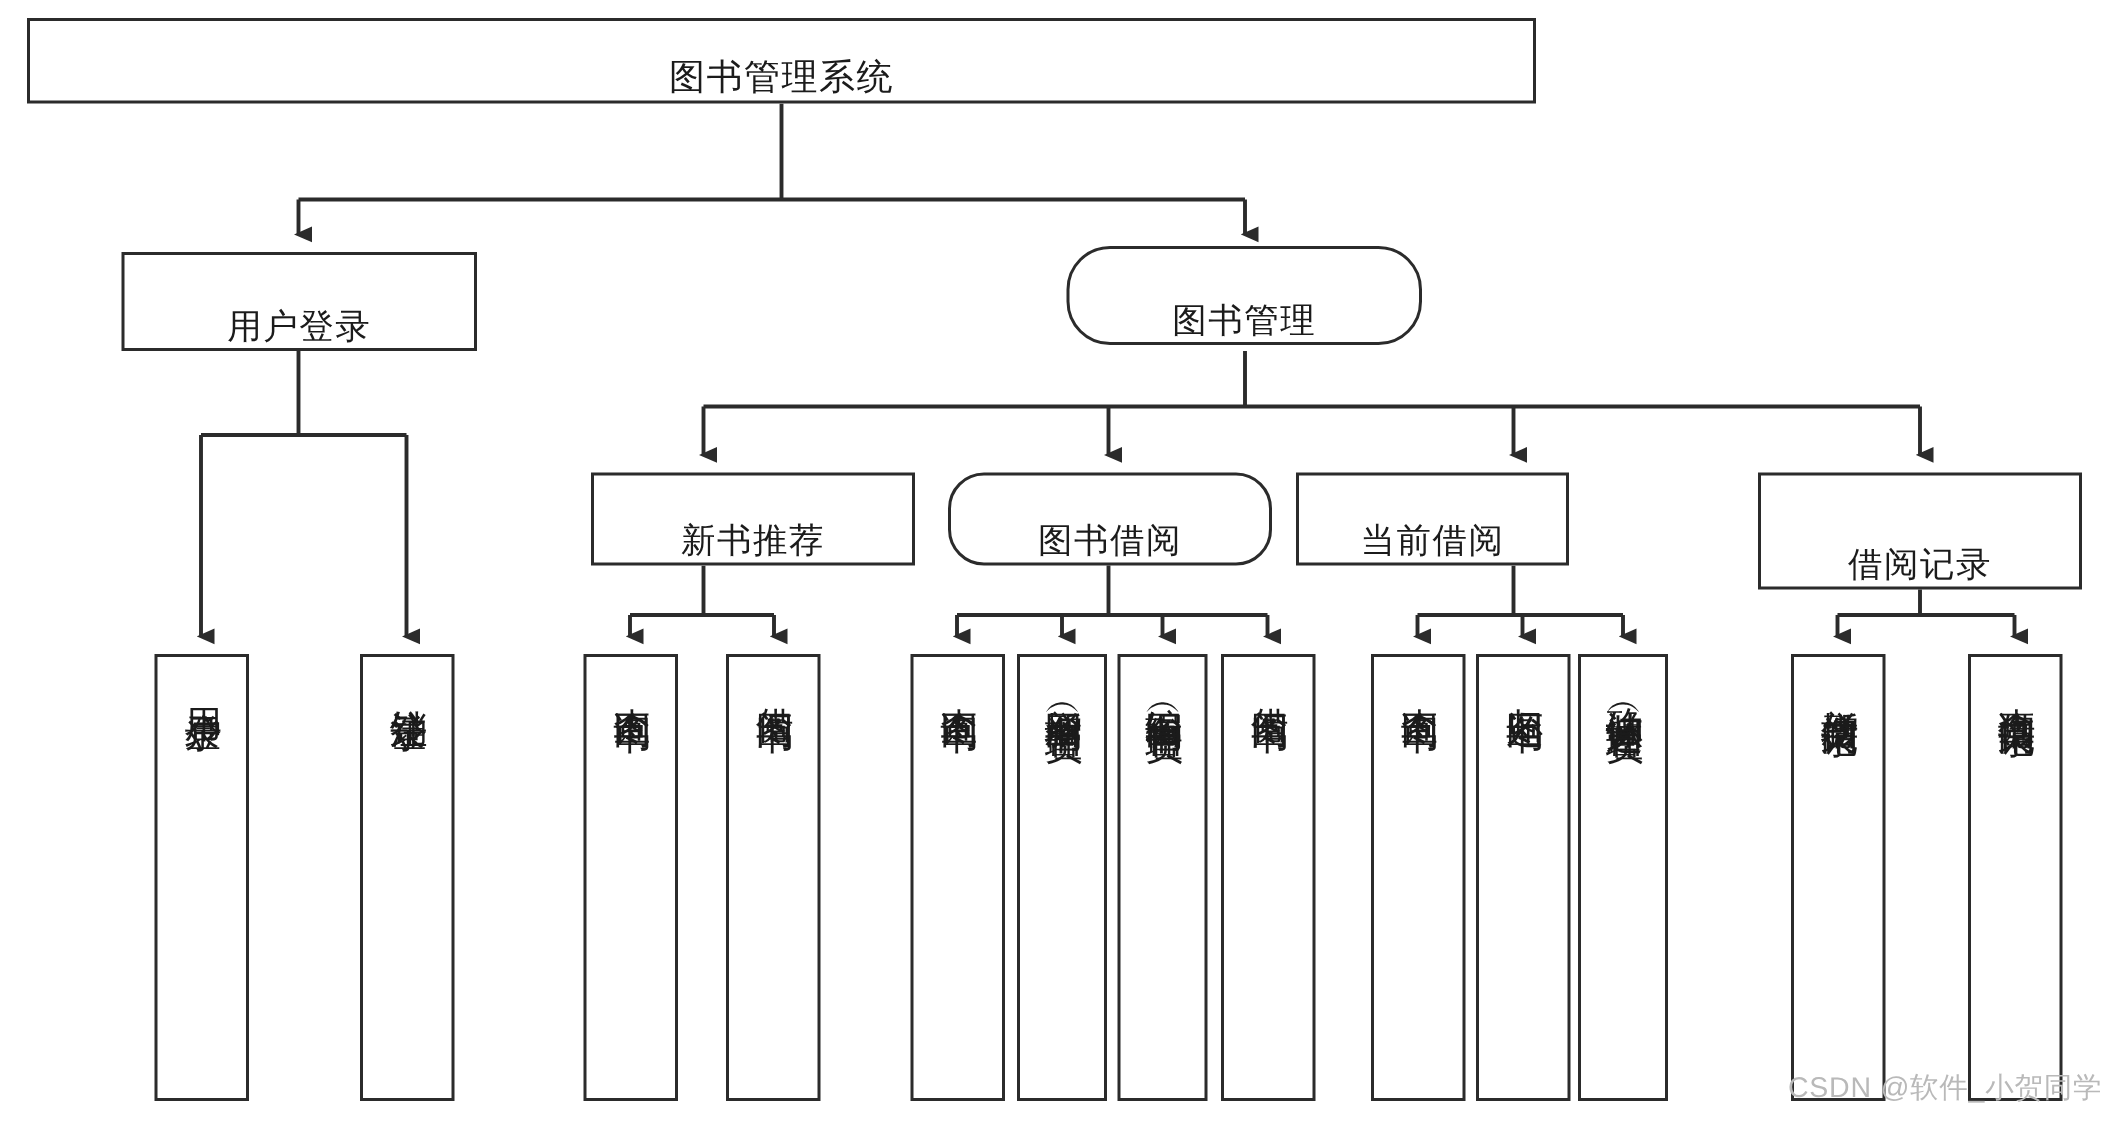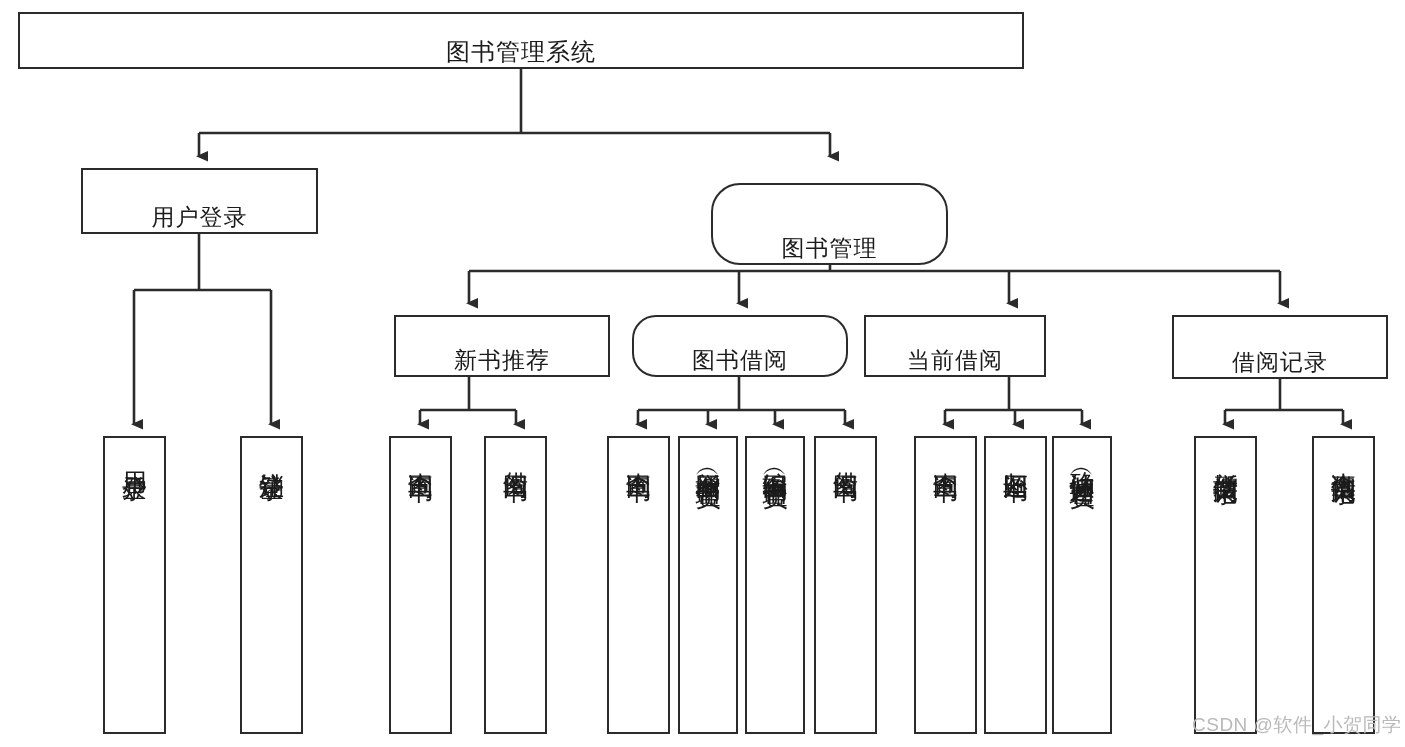--- a/index.html
+++ b/index.html
@@ -125,34 +125,34 @@
     </g>
   </svg>
 
   <div class="node horiz root" style="left: 18px; top: 12px; width: 1006px; height: 57px;">
     <span>图书管理系统</span>
   </div>
 
   <div class="node horiz" style="left: 81px; top: 168px; width: 237px; height: 66px;">
     <span>用户登录</span>
   </div>
-  <div class="node horiz" style="left: 711px; top: 183px; width: 237px; height: 82px; border-radius: 29px;">
+  <div class="node horiz" style="left: 711px; top: 164px; width: 237px; height: 66px; border-radius: 29px;">
     <span>图书管理</span>
   </div>
 
   <div class="node horiz" style="left: 362px; top: 315px; width: 216px; height: 62px; margin-left: 32px;">
     <span>新书推荐</span>
   </div>
   <div class="node horiz" style="left: 632px; top: 315px; width: 216px; height: 62px; border-radius: 24px;">
     <span>图书借阅</span>
   </div>
   <div class="node horiz" style="left: 864px; top: 315px; width: 182px; height: 62px;">
     <span>当前借阅</span>
   </div>
-  <div class="node horiz" style="left: 1172px; top: 315px; width: 216px; height: 64px;">
+  <div class="node horiz" style="left: 1172px; top: 315px; width: 216px; height: 78px;">
     <span>借阅记录</span>
   </div>
 
   <div class="node vert" style="left: 103px; top: 436px; width: 63px; height: 298px;">
     <span class="vtext">用户登录</span>
   </div>
   <div class="node vert" style="left: 240px; top: 436px; width: 63px; height: 298px;">
     <span class="vtext">注销登录</span>
   </div>
   <div class="node vert" style="left: 389px; top: 436px; width: 63px; height: 298px;">

